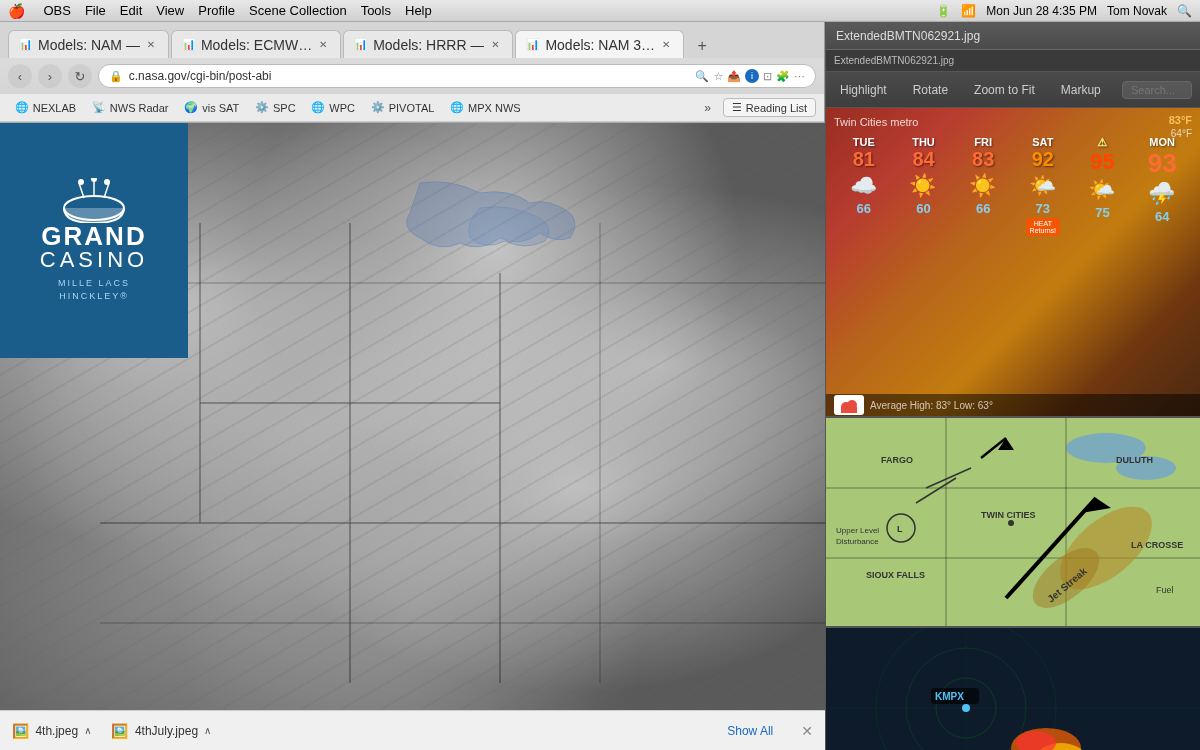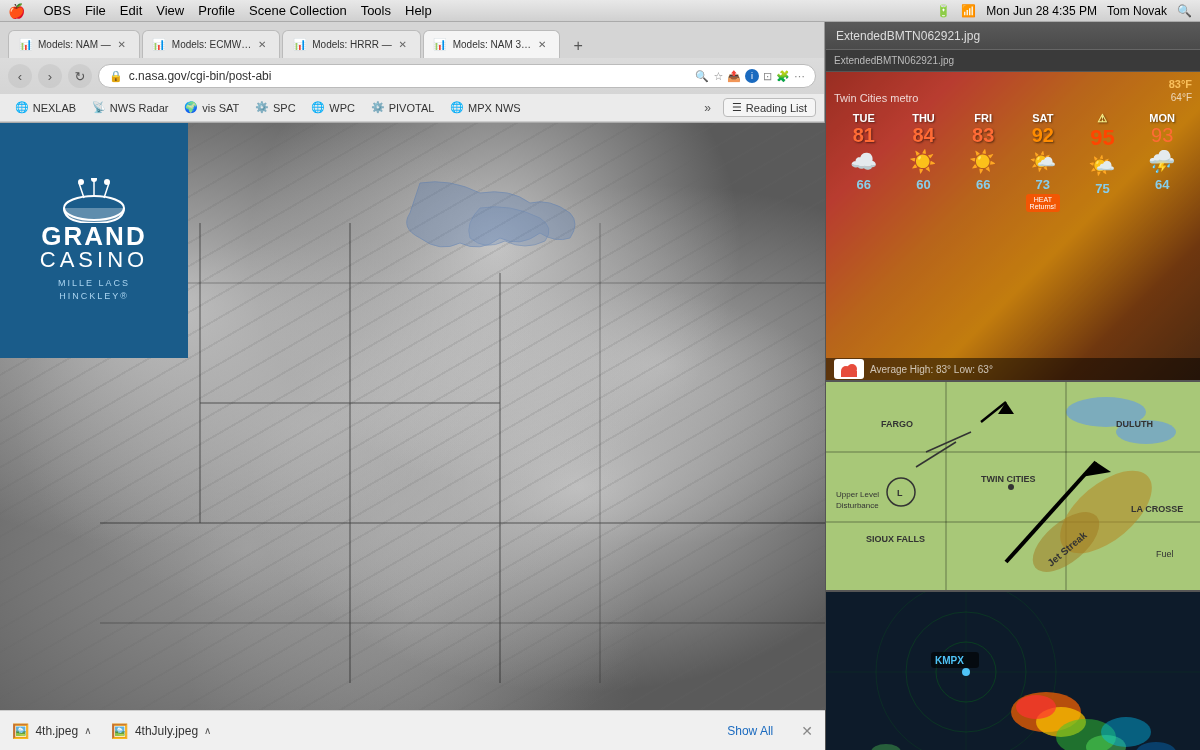--- a/index.html
+++ b/index.html
@@ -79,21 +79,21 @@
       max-width: 175px;
       min-width: 100px;
       position: relative;
       cursor: pointer;
     }
     .tab.active {
       background: #f5f5f5;
       z-index: 2;
     }
     .tab-favicon { width: 14px; height: 14px; margin-right: 5px; flex-shrink: 0; }
-    .tab-title { flex: 1; overflow: hidden; text-overflow: ellipsis; white-space: nowrap; font-size: 10px; color: #333; }
+    .tab-title { flex: 1; overflow: hidden; text-overflow: ellipsis; white-space: nowrap; font-size: 14px; color: #333; }
     .tab-close {
       width: 14px; height: 14px;
       border-radius: 50%;
       display: flex; align-items: center; justify-content: center;
       font-size: 10px; color: #666;
       margin-left: 4px; flex-shrink: 0; cursor: pointer;
     }
     .tab-new { margin-left: 4px; width: 24px; height: 24px; border-radius: 50%; display: flex; align-items: center; justify-content: center; font-size: 16px; color: #555; cursor: pointer; }
 
     
@@ -351,21 +351,20 @@
     }
     .weather-content {
       position: absolute;
       top: 0; left: 0; right: 0; bottom: 0;
       padding: 8px;
     }
     .weather-title {
       font-size: 11px;
       color: rgba(255,255,255,0.8);
       margin-bottom: 4px;
-      margin-top: 12px;
     }
     .weather-forecast-row {
       display: flex;
       align-items: flex-start;
       gap: 0;
       margin-top: 4px;
     }
     .forecast-day {
       flex: 1;
       display: flex;
@@ -633,20 +632,27 @@
 <div class="image-viewer">
 
   <div class="image-viewer-titlebar">
     <span>ExtendedBMTN062921.jpg</span>
   </div>
 
   <div class="viewer-filename">
     <span>ExtendedBMTN062921.jpg</span>
   </div>
 
+  <div class="image-viewer-toolbar">
+    <span class="viewer-tool">Highlight</span>
+    <span class="viewer-tool">Rotate</span>
+    <span class="viewer-tool">Zoom to Fit</span>
+    <span class="viewer-tool">Markup</span>
+    <input class="viewer-search" type="text" placeholder="Search..." style="">
+  </div>
 
   <div class="image-panels">
 
     <div class="weather-panel">
       <div class="weather-bg">
         <div class="weather-overlay"></div>
         <div class="weather-content">
           <div class="weather-title">Twin Cities metro</div>
 
           <div style="position:absolute;top:6px;right:8px;font-size:11px;color:rgba(255,200,100,0.9);font-weight:bold;padding-left:47px;">83°F</div>
@@ -686,21 +692,21 @@
 
             <div class="forecast-day">
               <span class="forecast-day-label" style="color:rgba(255,255,150,0.9);">⚠</span>
               <span style="color:#ff4500;font-size:22px;font-weight:bold;">95</span>
               <span class="forecast-icon">🌤️</span>
               <span class="forecast-low">75</span>
             </div>
 
             <div class="forecast-day">
               <span class="forecast-day-label">MON</span>
-              <span style="color:#ff6b35;font-size:20px;font-weight:normal;">93</span>
+              <span style="color:#ff6b35;font-size:26px;font-weight:bold;">93</span>
               <span class="forecast-icon">⛈️</span>
               <span class="forecast-low">64</span>
             </div>
           </div>
         </div>
         <div class="weather-bottom-bar">
           <div class="weather-logo-small">
             <svg width="22" height="16" viewBox="0 0 22 16">
               <circle cx="8" cy="10" r="5" fill="#e74c3c"></circle>
               <circle cx="14" cy="8" r="5" fill="#e74c3c"></circle>

